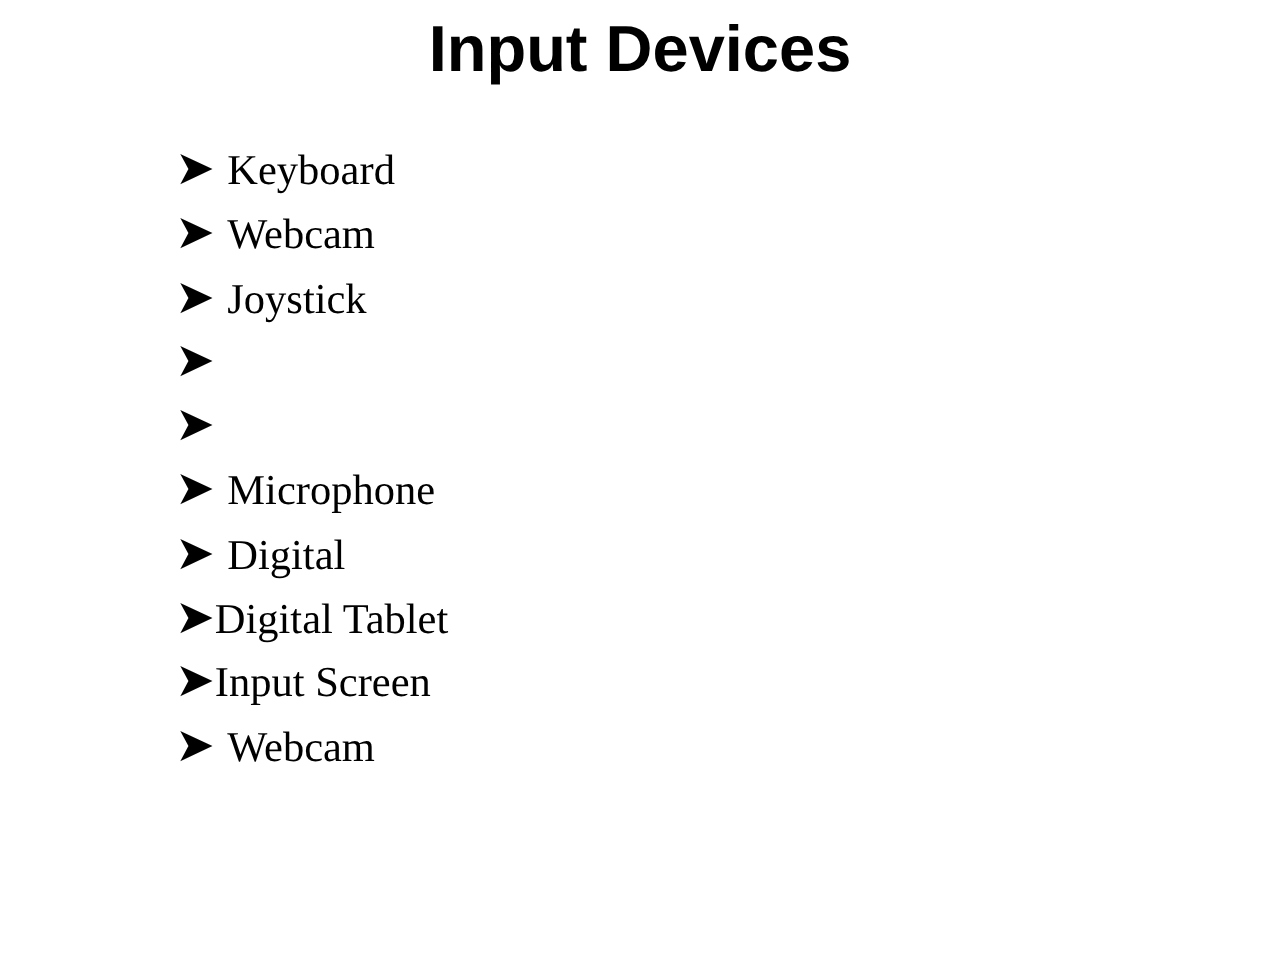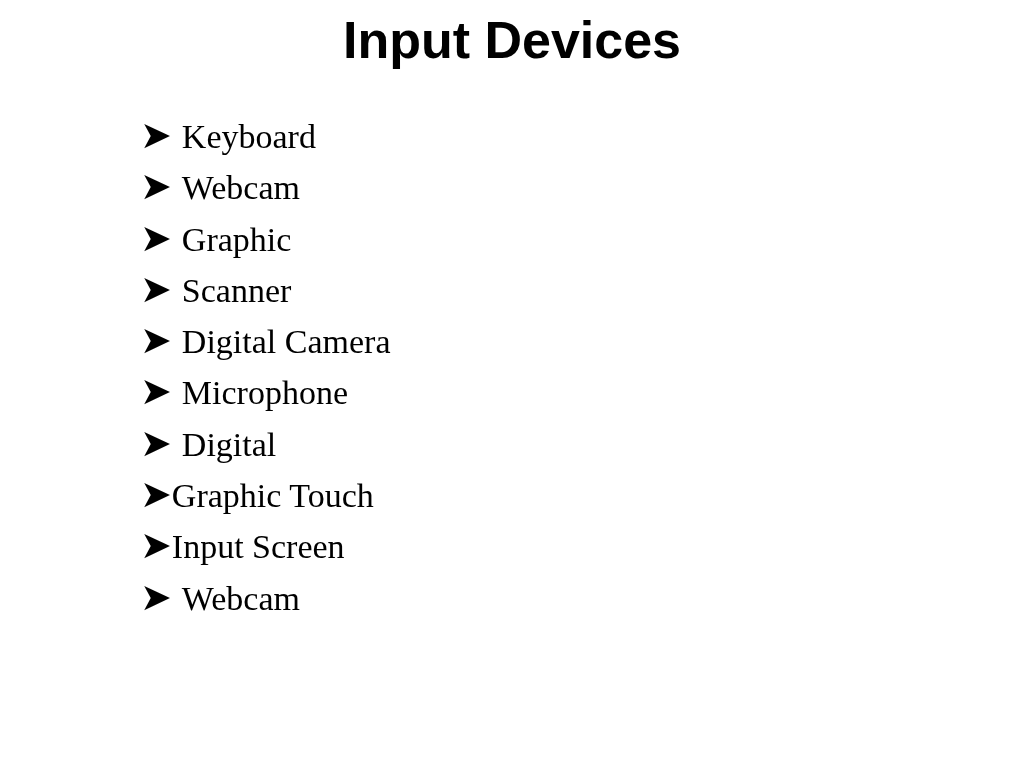--- a/index.html
+++ b/index.html
@@ -64,41 +64,39 @@
   <li class="list-item" style="gap: 10px;">
         <span class="arrow-icon">➤</span>
         <span class="item-text">Keyboard</span>
       </li>
       <li class="list-item" style="gap: 10px;">
         <span class="arrow-icon">➤</span>
         <span class="item-text">Webcam</span>
       </li>
       <li class="list-item" style="gap: 10px;">
         <span class="arrow-icon">➤</span>
-        <span class="item-text">Graphic</span>
+        <span class="item-text">Joystick</span>
       </li>
       <li class="list-item" style="gap: 10px;">
         <span class="arrow-icon">➤</span>
-        <span class="item-text">Scanner</span>
       </li>
       <li class="list-item" style="gap: 10px;">
         <span class="arrow-icon">➤</span>
-        <span class="item-text">Digital Camera</span>
       </li>
       <li class="list-item" style="gap: 10px;">
         <span class="arrow-icon">➤</span>
         <span class="item-text">Microphone</span>
       </li>
       <li class="list-item" style="gap: 10px;">
         <span class="arrow-icon">➤</span>
         <span class="item-text">Digital</span>
       </li>
       <li class="list-item" style="gap: 0px;">
         <span class="arrow-icon">➤</span>
-        <span class="item-text">Graphic Touch</span>
+        <span class="item-text">Digital Tablet</span>
       </li>
       <li class="list-item" style="gap: 0px;">
         <span class="arrow-icon">➤</span>
         <span class="item-text">Input Screen</span>
       </li>
       <li class="list-item" style="gap: 10px;">
         <span class="arrow-icon">➤</span>
         <span class="item-text">Webcam</span>
       </li>
     </ul>

